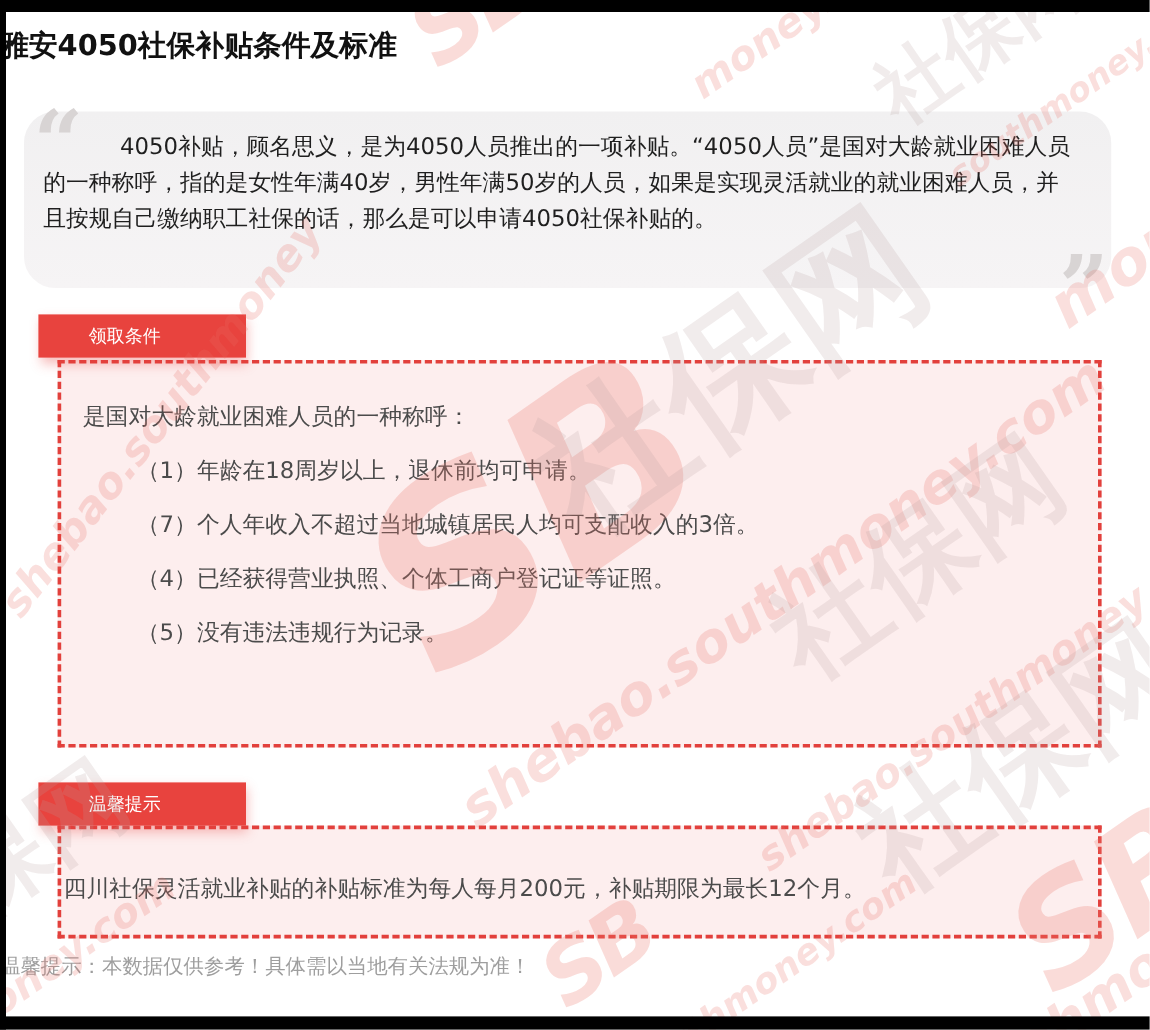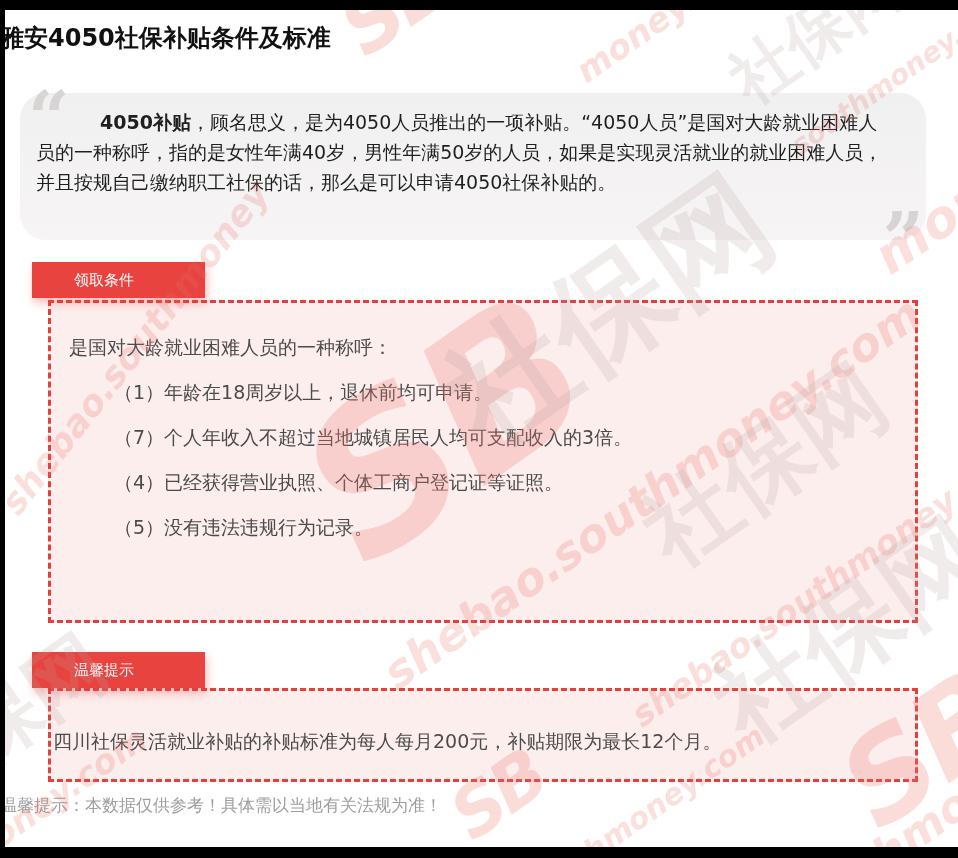--- a/index.html
+++ b/index.html
@@ -40,21 +40,21 @@
     position: absolute; font-family: "DejaVu Serif", serif; font-weight: 700;
     font-size: 72px; color: #d8d4d4; height: 34px; overflow: hidden; line-height: 58px;
   }
   .quote-open  { left: 8px;  top: -4px; }
   .quote-close { right: 2px; bottom: -2px; height: 40px; line-height: 74px; }
   .intro-text {
     position: absolute; left: 16px; right: 30px; top: 14px;
     font-size: 19px; line-height: 30px; color: #1f1f1f;
     text-indent: 64px;
   }
-  .intro-text .lead-bold { font-weight: 700; }
+  .intro-text .lead-bold { font-weight: 400; }
 
   
   .section-heading {
     position: absolute; left: 32px; width: 173px; height: 36px;
     background: #e8433e; color: #fff; font-size: 15px;
     display: flex; align-items: center; padding-left: 42px;
     z-index: 12;
     box-shadow: 2px 5px 9px rgba(232, 67, 62, 0.35);
   }
   .heading-1 { top: 262px; }

